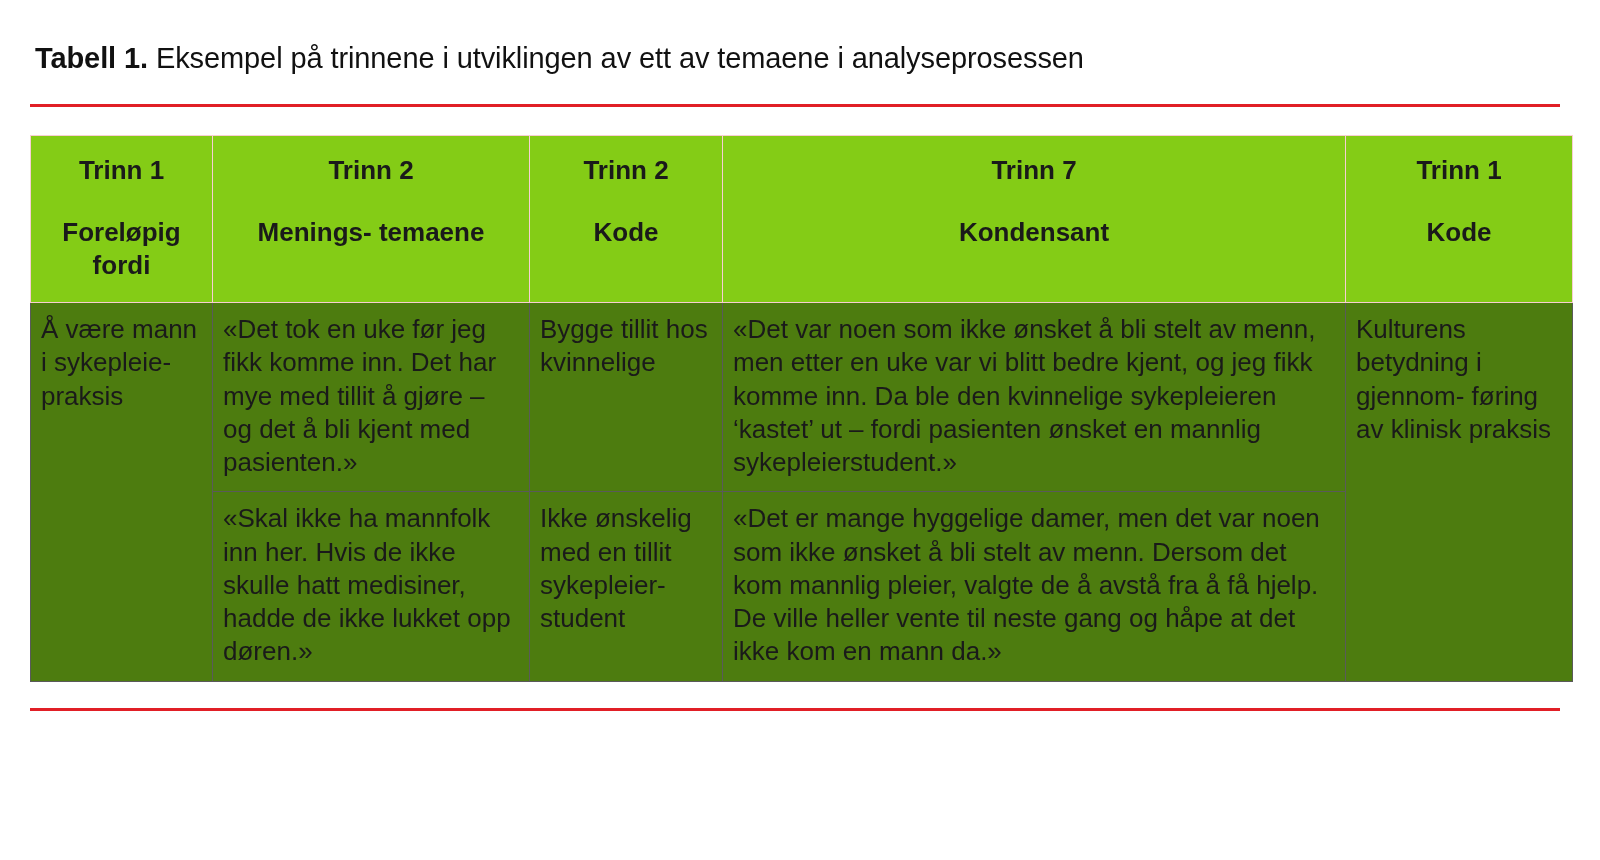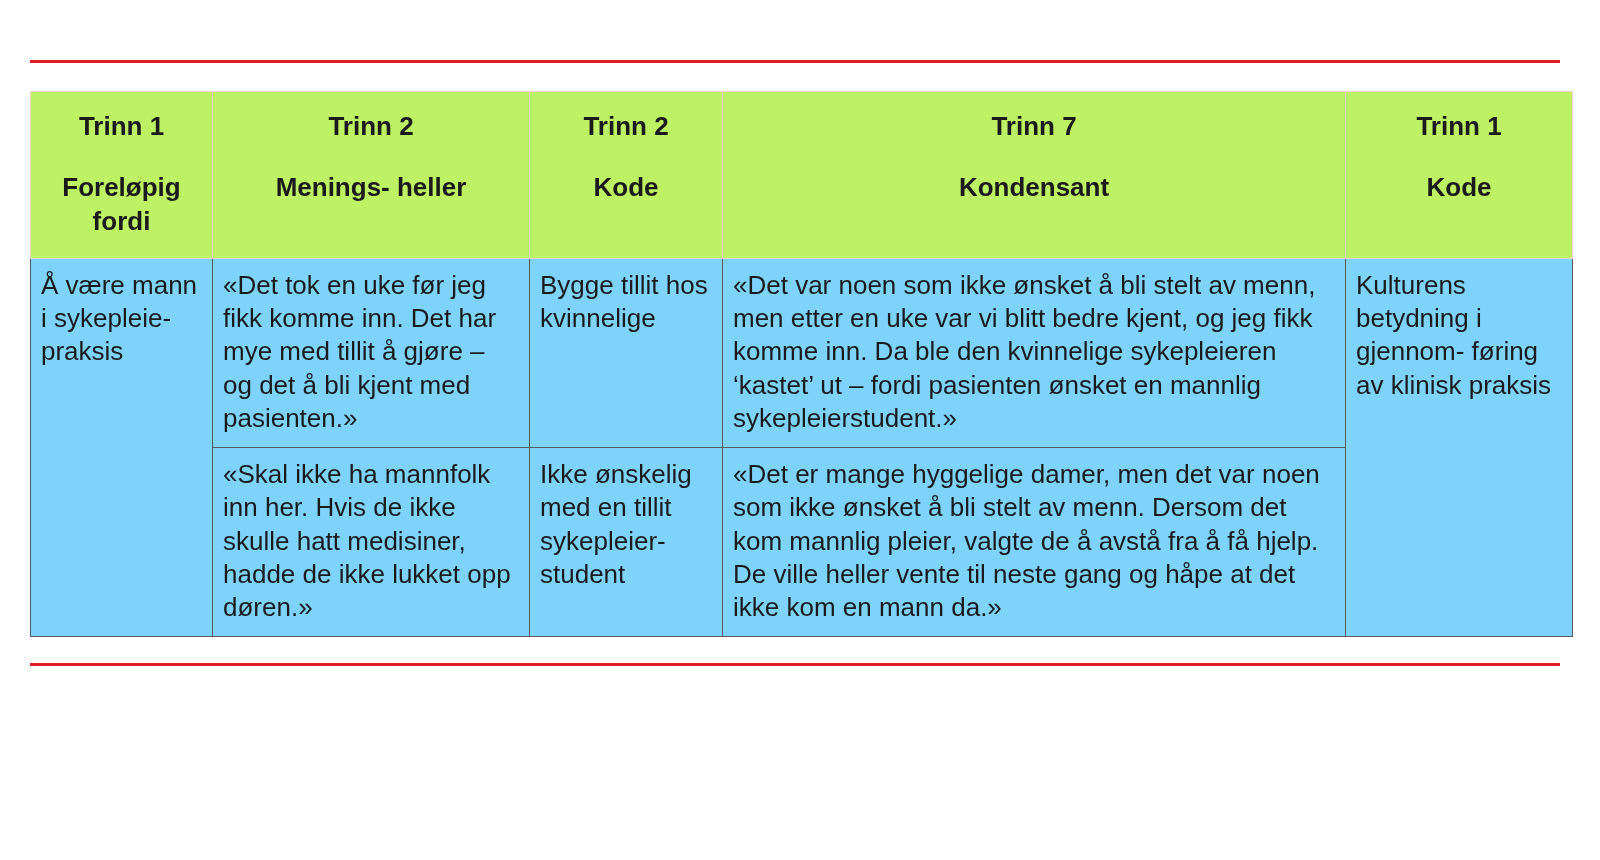--- a/index.html
+++ b/index.html
@@ -47,75 +47,78 @@
   }
   table.data-table th,
   table.data-table td {
     border: 1px solid #5a5a5a;
     vertical-align: top;
     padding: 10px 10px 12px 10px;
     font-size: 26px;
     line-height: 1.28;
   }
   table.data-table thead th {
-    background: #bef264;
+    background: #84cc16;
     border-color: #f8ced2;
     font-weight: bold;
     padding: 18px 10px 20px 10px;
   }
   thead th .step {
     display: block;
     margin-bottom: 28px;
   }
   thead th .name {
     display: block;
   }
   td.body-cell {
-    background: #7dd3fc;
+    background: #4d7c0f;
   }
   
   col.c1 { width: 182px; }
   col.c2 { width: 317px; }
   col.c3 { width: 193px; }
   col.c4 { width: 623px; }
   col.c5 { width: 227px; }
 
   .table-wrap {
     position: relative;
   }
   .bottom-space {
     height: 26px;
   }
 </style>
 </head>
 <body>
 
 <div class="page">
 
+  <div class="caption">
+    <span class="caption-label">Tabell 1.</span><span> Eksempel på trinnene i utviklingen av ett av temaene i analyseprosessen</span>
+  </div>
 
   <div class="rule-top"></div>
 
   <div class="table-wrap">
     <table class="data-table">
       <colgroup>
         <col class="c1">
           <col class="c2">
           <col class="c3">
           <col class="c4">
           <col class="c5">
       </colgroup>
       <thead>
         <tr>
           <th>
             <span class="step">Trinn 1</span>
             <span class="name">Foreløpig fordi</span>
           </th>
           <th>
             <span class="step">Trinn 2</span>
-            <span class="name">Menings- heller</span>
+            <span class="name">Menings- temaene</span>
           </th>
           <th>
             <span class="step">Trinn 2</span>
             <span class="name">Kode</span>
           </th>
           <th>
             <span class="step">Trinn 7</span>
             <span class="name">Kondensant</span>
           </th>
           <th>

